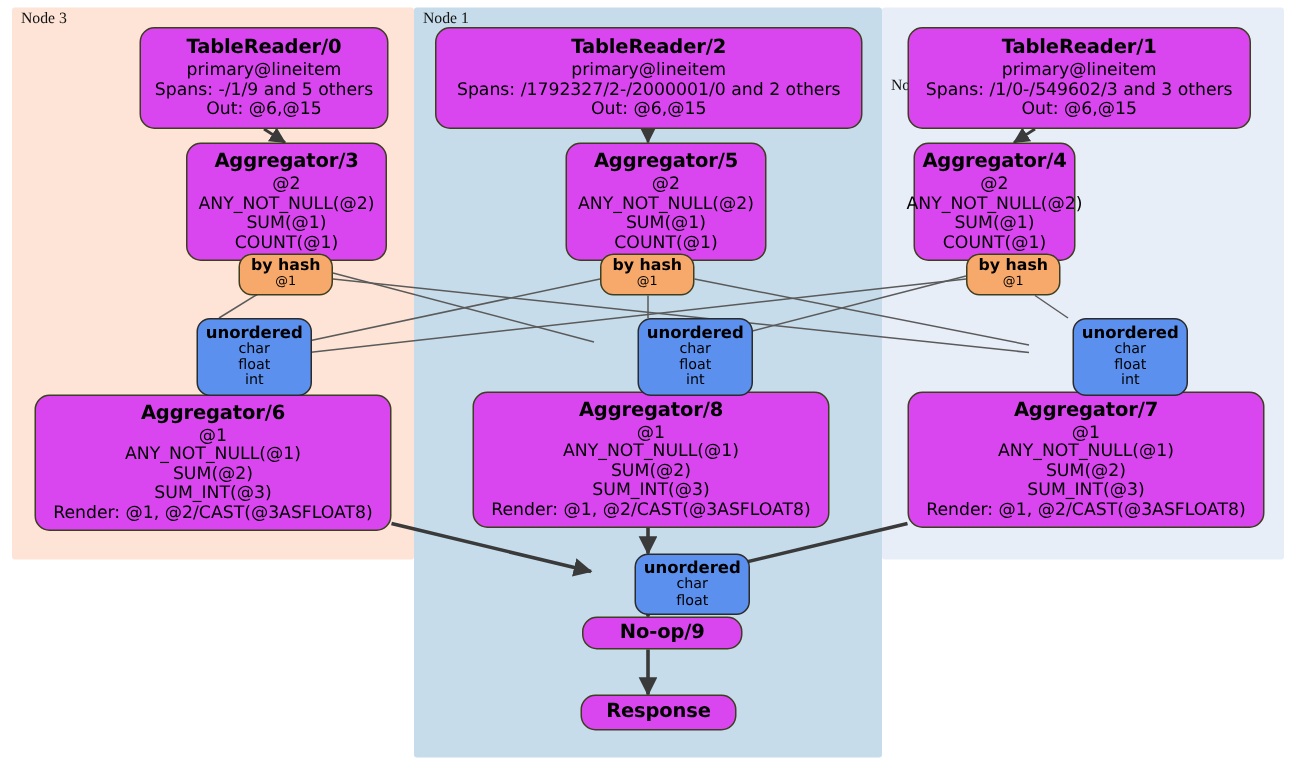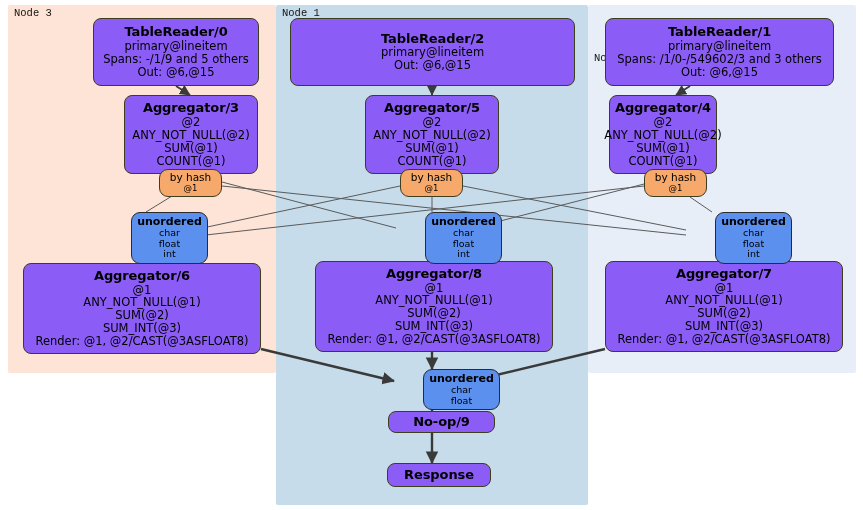--- a/index.html
+++ b/index.html
@@ -25,21 +25,21 @@
   
   .cluster {
     position: absolute;
     border-radius: 2px;
   }
   .cluster-label {
     position: absolute;
     font-size: 10.5px;
     color: #111;
     white-space: nowrap;
-    font-family: Liberation Mono, monospace;
+    font-family: Liberation Serif, serif;
   }
 
   
   #edges {
     position: absolute;
     left: 0; top: 0;
     width: 863px;
     height: 510px;
     pointer-events: none;
   }
@@ -61,37 +61,38 @@
   .node .title {
     font-weight: bold;
     color: #000;
   }
   .node .line {
     color: #000;
   }
 
   
   .proc {
-    background: #8b5cf6;
+    background: #d946ef;
     border-color: #3d3d1f;
+    border-radius: 10px;
   }
   .proc .title { font-size: 13px; letter-spacing: -0.1px; }
   .proc .line  { font-size: 11.5px; }
 
   
   .proc-small .title { font-size: 13px; }
 
   
   .router {
     background: #f7a96b;
     border-color: #3d3d1f;
     border-radius: 9px;
     z-index: 7;
   }
-  .router .title { font-size: 10.5px; font-weight: normal; color:#000; }
+  .router .title { font-size: 10.5px; font-weight: bold; color:#000; }
   .router .line  { font-size: 8.5px; color:#000; }
 
   
   .sync {
     background: #5b90ef;
     border-color: #2b2b2b;
     border-radius: 9px;
     z-index: 6;
     margin-left: 29px;
   }
@@ -142,36 +143,37 @@
   <div id="nodes-layer">
       <div class="node proc" style="left: 93px; top: 18px; width: 166px; height: 68px;">
         <div class="title">TableReader/0</div>
         <div class="line">primary@lineitem</div>
         <div class="line">Spans: -/1/9 and 5 others</div>
         <div class="line">Out: @6,@15</div>
       </div>
       <div class="node proc" style="left: 290px; top: 18px; width: 285px; height: 68px;">
         <div class="title">TableReader/2</div>
         <div class="line">primary@lineitem</div>
+        <div class="line">Spans: /1792327/2-/2000001/0 and 2 others</div>
         <div class="line">Out: @6,@15</div>
       </div>
       <div class="node proc" style="left: 605px; top: 18px; width: 229px; height: 68px;">
         <div class="title">TableReader/1</div>
         <div class="line">primary@lineitem</div>
         <div class="line">Spans: /1/0-/549602/3 and 3 others</div>
         <div class="line">Out: @6,@15</div>
       </div>
       <div class="node proc" style="left: 124px; top: 95px; width: 134px; height: 79px;">
         <div class="title">Aggregator/3</div>
         <div class="line">@2</div>
         <div class="line">ANY_NOT_NULL(@2)</div>
         <div class="line">SUM(@1)</div>
         <div class="line">COUNT(@1)</div>
       </div>
-      <div class="node proc" style="left: 365px; top: 95px; width: 134px; height: 79px;">
+      <div class="node proc" style="left: 377px; top: 95px; width: 134px; height: 79px;">
         <div class="title">Aggregator/5</div>
         <div class="line">@2</div>
         <div class="line">ANY_NOT_NULL(@2)</div>
         <div class="line">SUM(@1)</div>
         <div class="line">COUNT(@1)</div>
       </div>
       <div class="node proc" style="left: 609px; top: 95px; width: 108px; height: 79px;">
         <div class="title">Aggregator/4</div>
         <div class="line">@2</div>
         <div class="line">ANY_NOT_NULL(@2)</div>

